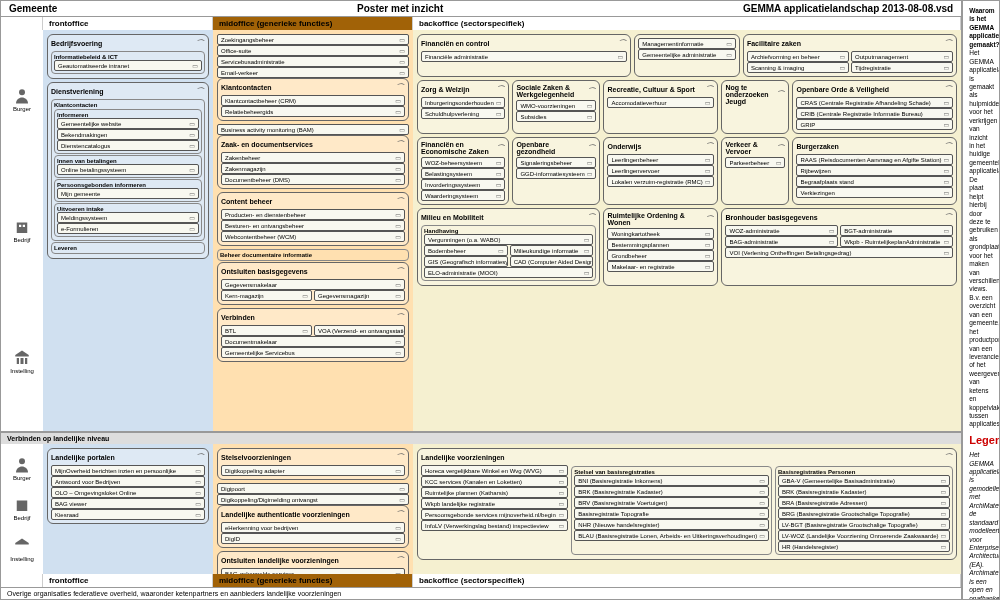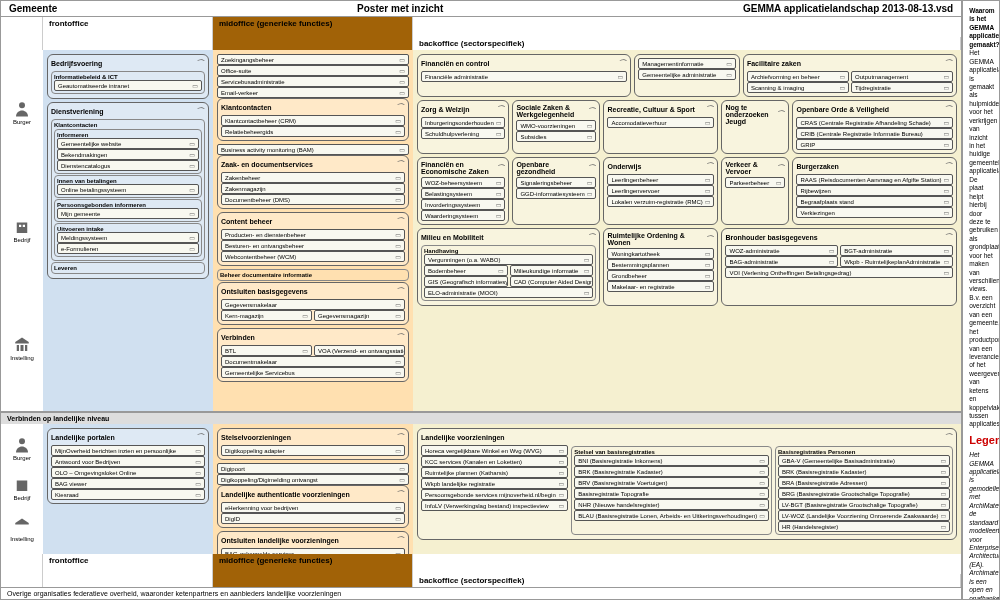--- a/index.html
+++ b/index.html
@@ -8,21 +8,21 @@
   .main { flex: 0 0 820px; display: flex; flex-direction: column; border: 1px solid #999; background: #e8e8e8; }
   .legend-panel { flex: 1; padding: 6px; background: #fff; border: 1px solid #999; font-size: 7px; line-height: 1.3; overflow: hidden; }
   .header { display: flex; justify-content: space-between; align-items: center; padding: 2px 8px; background: #fff; border-bottom: 1px solid #999; }
   .header div { font-weight: bold; font-size: 10px; }
   .swimlanes { flex: 1; display: flex; flex-direction: column; position: relative; justify-content: center; }
   .lane-headers { display: flex; background: #fff; }
   .lane-headers div { padding: 2px 6px; font-weight: bold; font-size: 8px; border-right: 1px solid #ccc; }
   .lh-actor { flex: 0 0 42px; }
   .lh-front { flex: 0 0 170px; }
   .lh-mid { flex: 0 0 200px; background: #a16207; }
-  .lh-back { flex: 1; margin-top: 20px; }
+  .lh-back { flex: 1; }
   .content-row { flex: 1; display: flex; overflow: hidden; }
   .actors { flex: 0 0 42px; background: #fff; display: flex; flex-direction: column; align-items: center; justify-content: space-around; padding: 4px 0; }
   .actor { text-align: center; font-size: 6px; }
   .actor svg { width: 18px; height: 18px; }
   .front { flex: 0 0 170px; background: #d0e0f0; padding: 4px; overflow: hidden; }
   .mid { flex: 0 0 200px; background: #ffe0b0; padding: 4px; overflow: hidden; }
   .back { flex: 1; background: #f5f0d0; padding: 4px; overflow: hidden; display: flex; flex-direction: column; gap: 3px; }
   .bf { border: 1px solid #666; border-radius: 6px; padding: 3px; margin-bottom: 3px; background: rgba(255,255,255,0.3); }
   .bf > .title { font-weight: bold; font-size: 7px; margin-bottom: 2px; display: flex; justify-content: space-between; align-items: center; }
   .bf > .title::after { content: "⌒"; font-size: 8px; color: #666; }
@@ -40,21 +40,21 @@
   .sub-bf > .subtitle { font-size: 6px; font-weight: bold; }
 </style>
 </head>
 <body>
 
 <div class="root">
   <div class="main">
     <div class="header">
       <div>Gemeente</div>
       <div>Poster met inzicht</div>
-      <div>GEMMA applicatielandschap 2013-08-13.vsd</div>
+      <div>GEMMA applicatielandschap 2013-08-08.vsd</div>
     </div>
     <div class="swimlanes">
       <div class="lane-headers">
         <div class="lh-actor"></div>
         <div class="lh-front">frontoffice</div>
         <div class="lh-mid">midoffice (generieke functies)</div>
         <div class="lh-back">backoffice (sectorspecifiek)</div>
       </div>
       <div class="content-row">
         <div class="actors">

